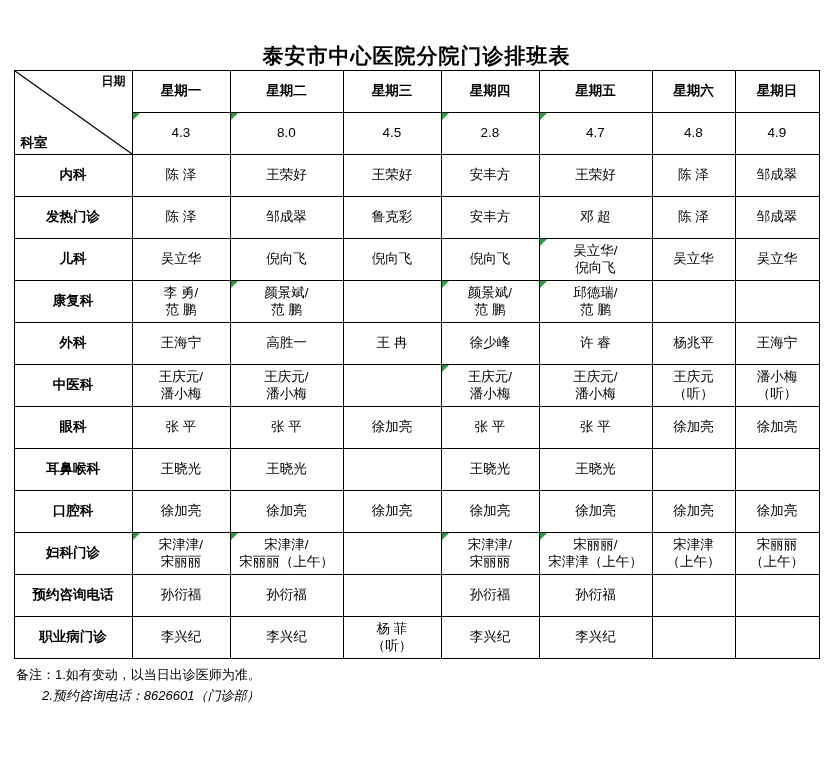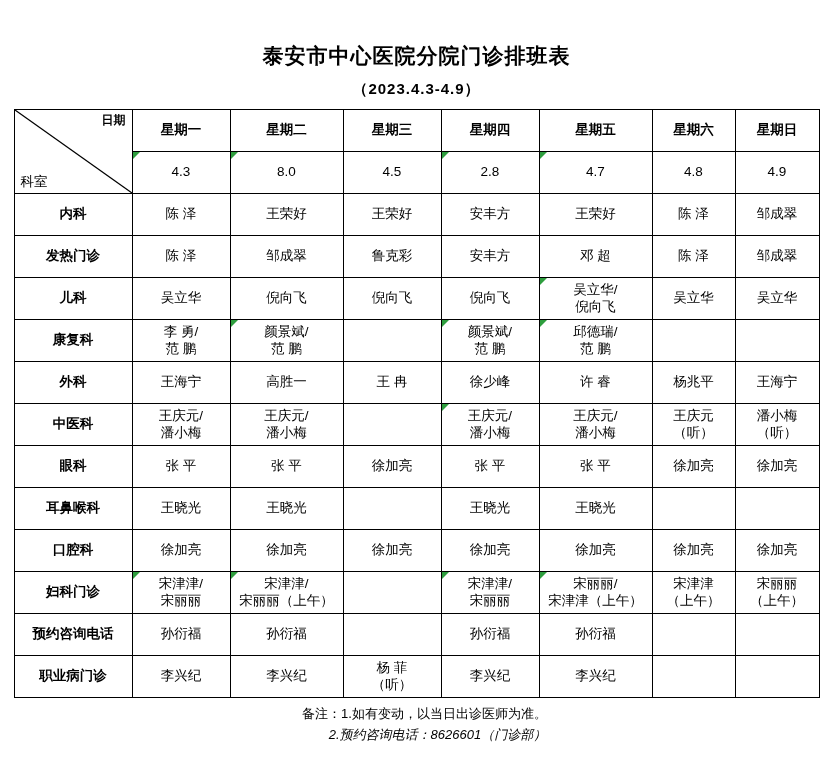--- a/index.html
+++ b/index.html
@@ -71,21 +71,21 @@
     position: absolute;
     right: 6px;
     top: 3px;
     font-weight: bold;
     font-size: 12px;
   }
   .corner .lbl-dept {
     position: absolute;
     left: 6px;
     bottom: 3px;
-    font-weight: normal;
+    font-weight: bold;
     font-size: 13.5px;
   }
   th.dayname {
     font-weight: bold;
     font-size: 14px;
     height: 32px;
     border-bottom: none;
   }
   td.daydate {
     font-size: 13px;
@@ -113,32 +113,30 @@
     border-top: 7px solid #2e9e3e;
     border-right: 7px solid transparent;
   }
   .notes {
     margin: 6px 0 0 16px;
     font-size: 13px;
     line-height: 1.55;
   }
   .notes .nrow {
     white-space: pre;
-    text-align: center;
   }
   .notes .indent1 { padding-left: 26px; font-style: italic; }
   .notes .indent2 { padding-left: 52px; }
 </style>
 </head>
 <body>
 
 <div class="page">
 
   <div class="title">泰安市中心医院分院门诊排班表</div>
-  <div class="subtitle">（2023.4.3-4.9）</div>
 
   <table class="sched">
     <colgroup>
       <col style="width:118px">
       <col style="width:98px">
       <col style="width:113px">
       <col style="width:98px">
       <col style="width:98px">
       <col style="width:113px">
       <col style="width:83px">

